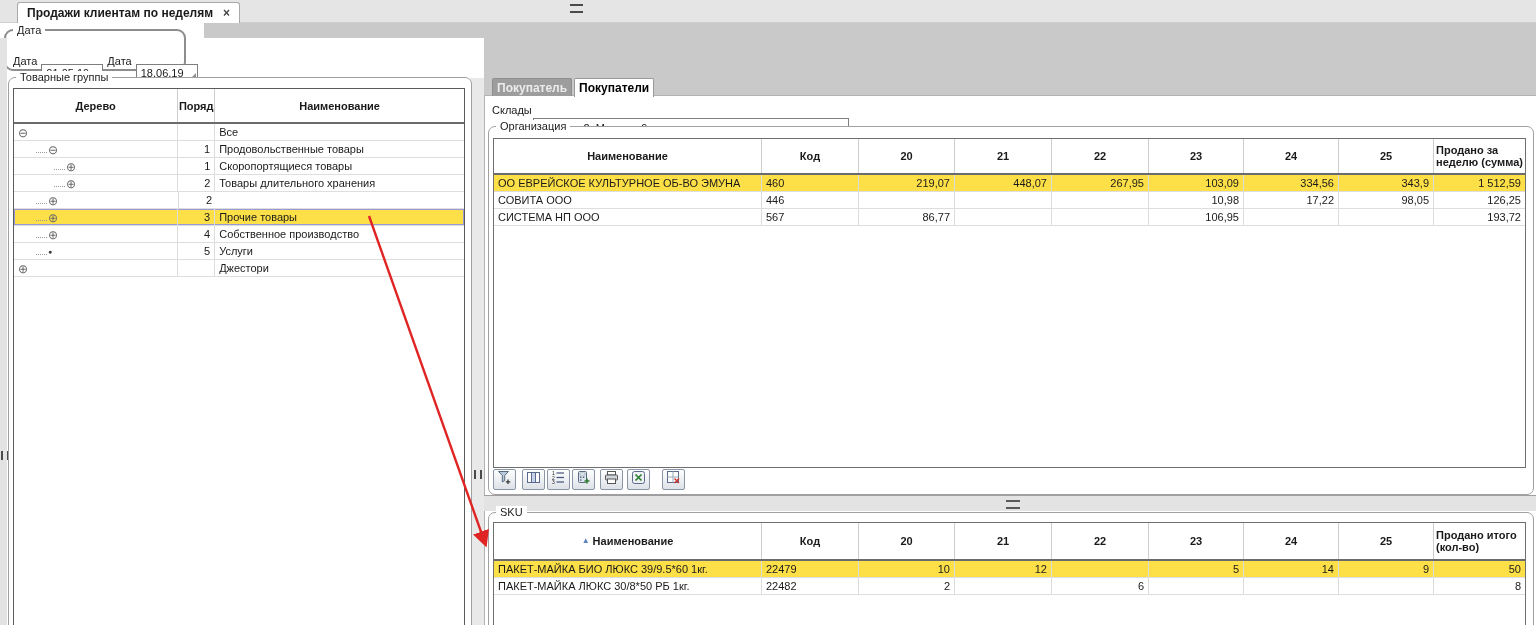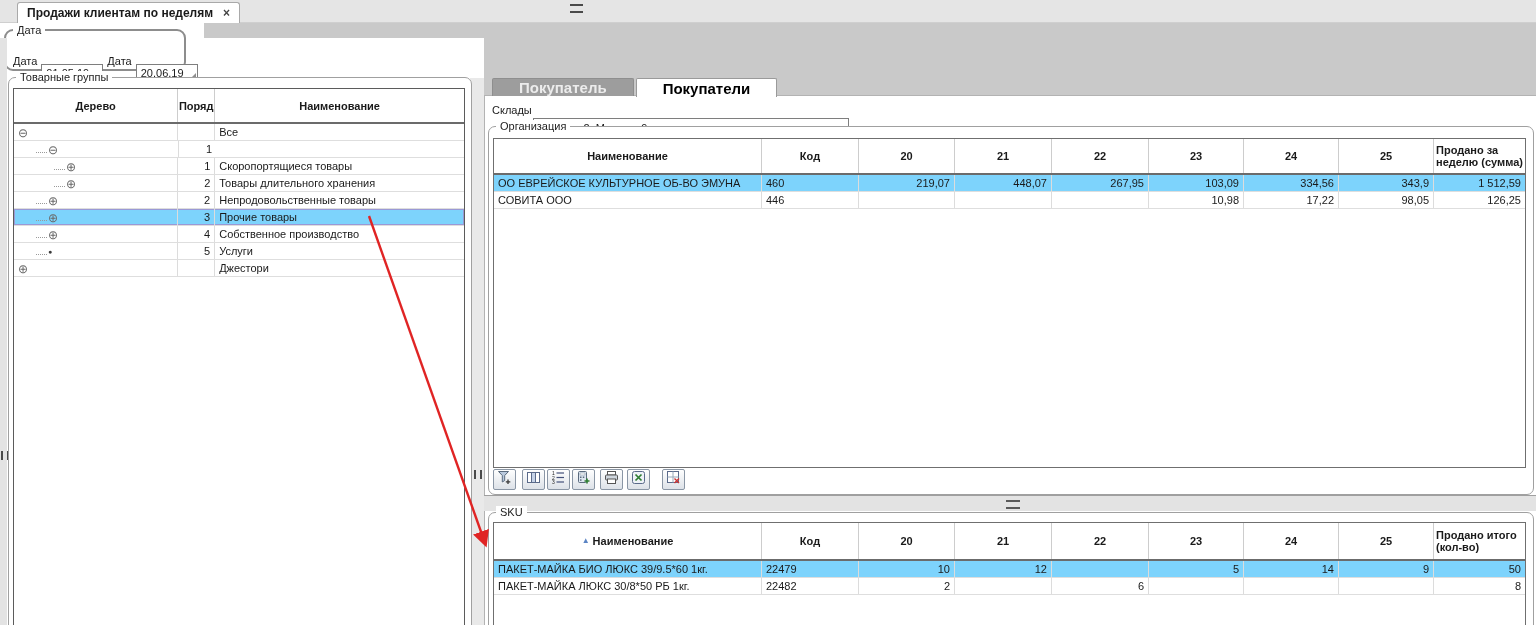--- a/index.html
+++ b/index.html
@@ -29,30 +29,30 @@
   
   .wtable{position:absolute;background:#fff;border:1px solid #6f6f6f;overflow:hidden;box-sizing:border-box;}
   .thead{display:flex;border-bottom:2px solid #6b6b6b;background:#fff;}
   .hcell{display:flex;align-items:center;justify-content:center;text-align:left;font-weight:bold;font-size:11px;line-height:12px;
          border-right:1px solid #cdcdcd;box-sizing:border-box;padding:0 2px;}
   .hcell:last-child{border-right:none;}
   .trow{display:flex;height:17px;border-bottom:1px solid #dedede;box-sizing:border-box;}
   .tcell{box-sizing:border-box;border-right:1px solid #dcdcdc;padding:2px 4px 0 4px;font-size:11px;white-space:nowrap;overflow:hidden;height:16px;}
   .tcell:last-child{border-right:none;}
   .num{text-align:right;}
-  .trow.sel{background:#7dd3fc;}
+  .trow.sel{background:#fde047;}
   .trow.selbord{box-shadow:inset 0 0 0 1px #9a99d6;}
   .conn{display:inline-block;width:11px;height:3px;border-bottom:1px dotted #9a9a9a;margin-right:1px;}
   .nodeglyph{display:inline-block;font-size:12px;line-height:11px;color:#6a6a6a;margin-right:4px;vertical-align:-1px;}
   .nodeglyph.dot{font-size:7px;color:#3a3a3a;vertical-align:1px;}
   .sort{color:#5b84c4;font-size:8px;margin-right:3px;}
   
   .right-panel{position:absolute;left:484px;top:95px;width:1052px;height:530px;background:#fff;border-top:1px solid #b3b3b3;border-left:1px solid #b3b3b3;box-sizing:border-box;}
   .rtabs{position:absolute;left:492px;top:78px;display:flex;z-index:3;}
-  .rtab{height:17px;padding:0 26px;font-size:15px;font-weight:bold;display:flex;align-items:center;border:1px solid #8e8e8e;border-bottom:none;border-radius:2px 2px 0 0;margin-right:2px;}
+  .rtab{height:17px;padding:0 4px;font-size:12px;font-weight:bold;display:flex;align-items:center;border:1px solid #8e8e8e;border-bottom:none;border-radius:2px 2px 0 0;margin-right:2px;}
   .rtab.inactive{background:#9d9d9d;color:#ececec;}
   .rtab.active{background:#fff;color:#000;height:18px;border-color:#9a9a9a;}
   .skl-label{position:absolute;left:492px;top:104px;font-size:11px;}
   .skl-fld{position:absolute;left:533px;top:94px;width:316px;height:19px;}
   .hsplit{position:absolute;left:484px;top:495px;width:1052px;height:15px;background:#e3e3e3;border-top:1px solid #9f9f9f;}
   .mid-strip{position:absolute;left:470px;top:78px;width:14px;height:547px;background:#e9e9e9;}
   .left-strip{position:absolute;left:0;top:38px;width:7px;height:587px;background:#e3e3e3;}
   
   .toolbar{position:absolute;left:4px;bottom:4px;height:21px;}
   .tbtn{position:absolute;top:0;width:23px;height:21px;box-sizing:border-box;border:1px solid #8a96a5;border-radius:2px;
@@ -74,21 +74,21 @@
     </div>
     <div class="grip-h"></div>
   </div>
 
   <div class="gb thick" style="left:4px;top:29px;width:178px;height:38px;">
     <span class="legend">Дата</span>
     <div class="date-row">
       <span class="lbl">Дата</span>
       <span class="fld date-fld">01.05.19</span>
       <span class="lbl">Дата</span>
-      <span class="fld date-fld">20.06.19</span>
+      <span class="fld date-fld">18.06.19</span>
     </div>
   </div>
 
   <div class="left-strip">
     <div class="grip-v" style="left:1px;top:413px;"></div>
   </div>
   <div class="mid-strip">
     <div class="grip-v" style="left:4px;top:392px;"></div>
   </div>
 
@@ -101,35 +101,35 @@
           <div class="hcell" style="width: 250px; height: 33px;">Наименование</div>
         </div>
         <div class="trow">
           <div class="tcell" style="width: 165px; padding-left: 4px;"><span class="nodeglyph">⊖</span></div>
           <div class="tcell num" style="width: 37px;"></div>
           <div class="tcell" style="width: 250px;">Все</div>
         </div>
         <div class="trow">
           <div class="tcell" style="width: 165px; padding-left: 22px;"><span class="conn"></span><span class="nodeglyph">⊖</span></div>
           <div class="tcell num" style="width: 37px;">1</div>
+          <div class="tcell" style="width: 250px;">Продовольственные товары</div>
         </div>
         <div class="trow">
           <div class="tcell" style="width: 165px; padding-left: 40px;"><span class="conn"></span><span class="nodeglyph">⊕</span></div>
           <div class="tcell num" style="width: 37px;">1</div>
           <div class="tcell" style="width: 250px;">Скоропортящиеся товары</div>
         </div>
         <div class="trow">
           <div class="tcell" style="width: 165px; padding-left: 40px;"><span class="conn"></span><span class="nodeglyph">⊕</span></div>
           <div class="tcell num" style="width: 37px;">2</div>
           <div class="tcell" style="width: 250px;">Товары длительного хранения</div>
         </div>
         <div class="trow">
           <div class="tcell" style="width: 165px; padding-left: 22px;"><span class="conn"></span><span class="nodeglyph">⊕</span></div>
           <div class="tcell num" style="width: 37px;">2</div>
-          <div class="tcell" style="width: 250px;">Непродовольственные товары</div>
         </div>
         <div class="trow sel selbord">
           <div class="tcell" style="width: 165px; padding-left: 22px;"><span class="conn"></span><span class="nodeglyph">⊕</span></div>
           <div class="tcell num" style="width: 37px;">3</div>
           <div class="tcell" style="width: 250px;">Прочие товары</div>
         </div>
         <div class="trow">
           <div class="tcell" style="width: 165px; padding-left: 22px;"><span class="conn"></span><span class="nodeglyph">⊕</span></div>
           <div class="tcell num" style="width: 37px;">4</div>
           <div class="tcell" style="width: 250px;">Собственное производство</div>
@@ -203,20 +203,31 @@
           <div class="tcell" style="width: 268px;">СОВИТА ООО</div>
           <div class="tcell" style="width: 97px;">446</div>
           <div class="tcell num" style="width: 96px;"></div>
           <div class="tcell num" style="width: 97px;"></div>
           <div class="tcell num" style="width: 97px;"></div>
           <div class="tcell num" style="width: 95px;">10,98</div>
           <div class="tcell num" style="width: 95px;">17,22</div>
           <div class="tcell num" style="width: 95px;">98,05</div>
           <div class="tcell num" style="width: 91px;">126,25</div>
         </div>
+        <div class="trow">
+          <div class="tcell" style="width: 268px;">СИСТЕМА НП ООО</div>
+          <div class="tcell" style="width: 97px;">567</div>
+          <div class="tcell num" style="width: 96px;">86,77</div>
+          <div class="tcell num" style="width: 97px;"></div>
+          <div class="tcell num" style="width: 97px;"></div>
+          <div class="tcell num" style="width: 95px;">106,95</div>
+          <div class="tcell num" style="width: 95px;"></div>
+          <div class="tcell num" style="width: 95px;"></div>
+          <div class="tcell num" style="width: 91px;">193,72</div>
+        </div>
       </div>
     <div class="toolbar" id="org-toolbar">
         <div class="tbtn" style="left: 0px;">
           <span><svg width="15" height="15" viewBox="0 0 15 15">
               <path d="M1.5 1.5h10l-3.8 4v5l-2.4 1.5v-6.5z" fill="#b9c9dd" stroke="#5a6a7d"></path>
               <path d="M11 9.5v4.5M8.8 11.8h4.5" stroke="#3a3a3a" stroke-width="1.3" fill="none"></path>
             </svg></span>
         </div>
         <div class="tbtn" style="left: 29px;">
           <span><svg width="15" height="15" viewBox="0 0 15 15">

